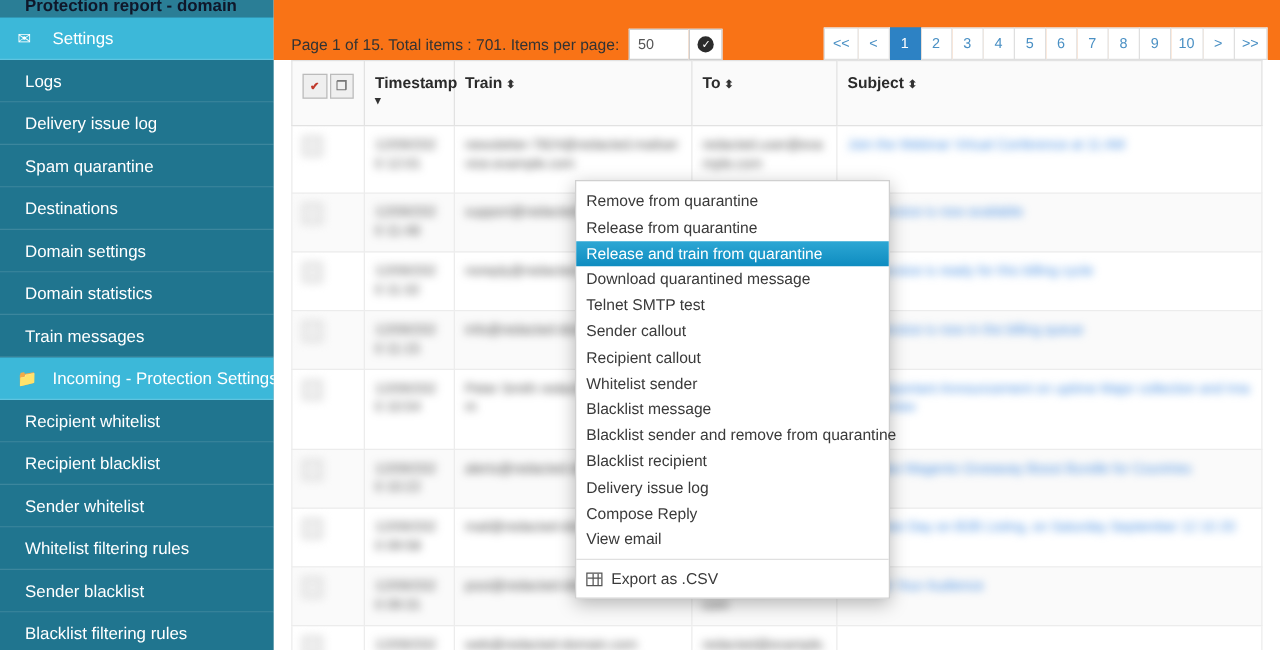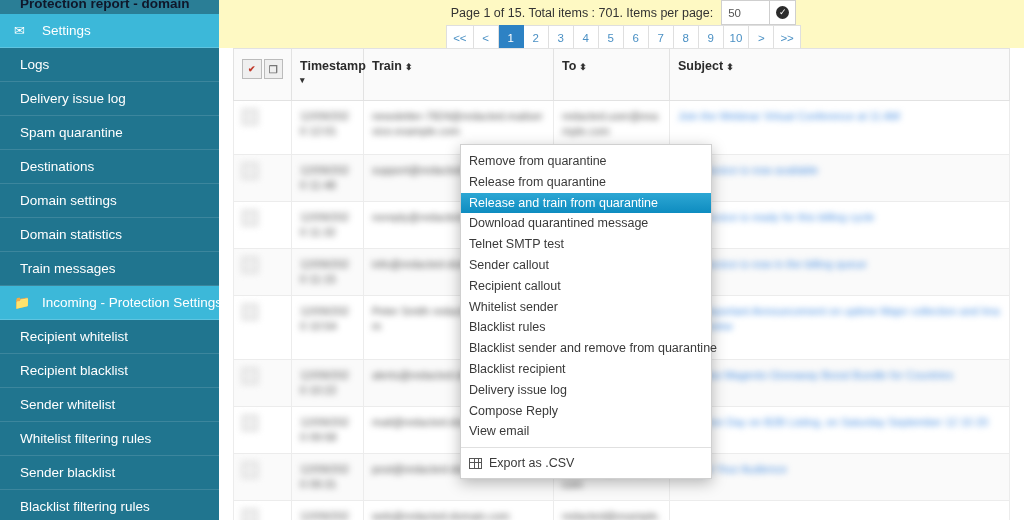--- a/index.html
+++ b/index.html
@@ -47,23 +47,22 @@
   
   #content {
     position:absolute; left:219px; top:0; right:0; bottom:0;
     background:#ffffff;
   }
 
   
   #toolbar {
     position:relative; height:48px;
     padding:0 10px 0 14px;
-    display:flex; align-items:center; justify-content:space-between;
-    background:#fef9c3;
-    flex-direction:column;
+    display:flex; align-items:flex-end; justify-content:space-between;
+    background:#f97316;
   }
   .pageinfo { font-size:12.5px; color:#333; display:flex; align-items:center; }
   .pageinfo .txt { margin-right:8px; }
   .ipp-group { display:flex; align-items:center; }
   .ipp-input {
     width:48px; height:25px; border:1px solid #cfcfcf; border-right:none;
     font-size:11.5px; color:#555; padding:0 6px;
     font-family:"Liberation Sans", sans-serif; outline:none;
     background:#fff;
   }
@@ -352,21 +351,21 @@
     <div id="ctxmenu">
       <div>
           <div class="mi"><span>Remove from quarantine</span></div>
           <div class="mi"><span>Release from quarantine</span></div>
           <div class="mi sel"><span>Release and train from quarantine</span></div>
           <div class="mi"><span>Download quarantined message</span></div>
           <div class="mi"><span>Telnet SMTP test</span></div>
           <div class="mi"><span>Sender callout</span></div>
           <div class="mi"><span>Recipient callout</span></div>
           <div class="mi"><span>Whitelist sender</span></div>
-          <div class="mi"><span>Blacklist rules</span></div>
+          <div class="mi"><span>Blacklist message</span></div>
           <div class="mi"><span>Blacklist sender and remove from quarantine</span></div>
           <div class="mi"><span>Blacklist recipient</span></div>
           <div class="mi"><span>Delivery issue log</span></div>
           <div class="mi"><span>Compose Reply</span></div>
           <div class="mi"><span>View email</span></div>
         </div>
       <div class="mi-sep"></div>
       <div class="mi-export">
         <span class="grid-ico"></span>
         <span>Export as .CSV</span>

